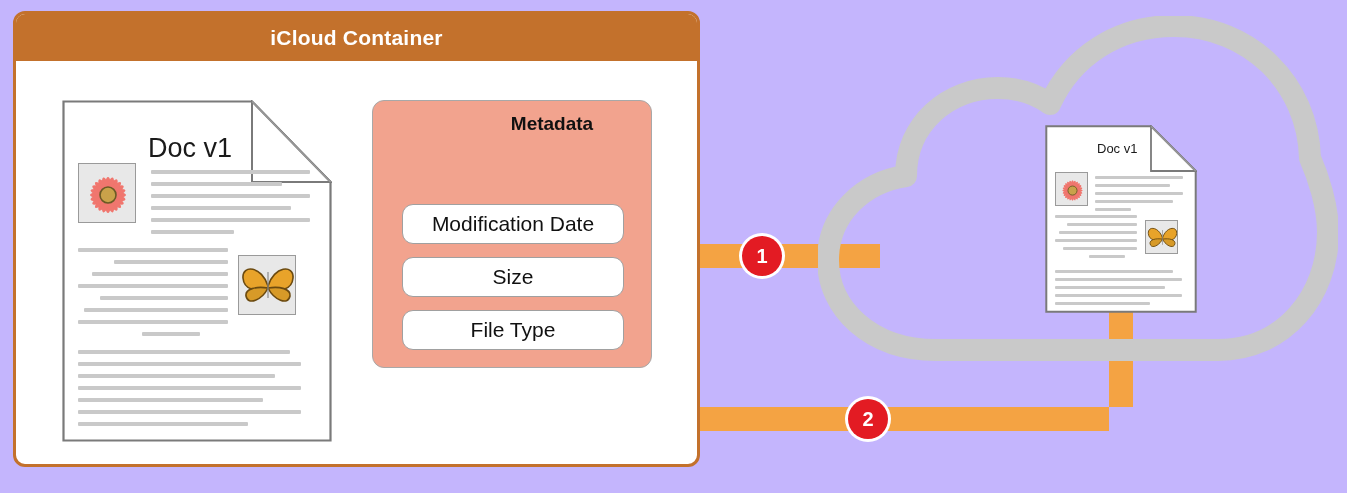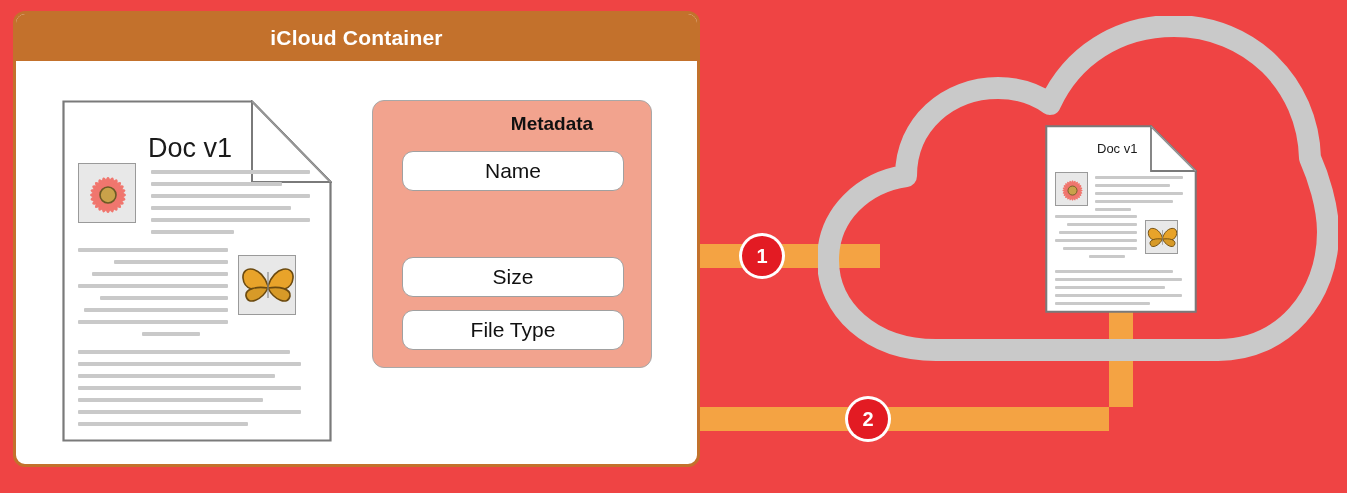--- a/index.html
+++ b/index.html
@@ -1,17 +1,17 @@
 <!DOCTYPE html>
 <html><head>
 <meta charset="utf-8">
 <style>
   html,body{margin:0;padding:0;background:#ffffff;}
   body{width:1347px;height:493px;font-family:"Liberation Sans",sans-serif;-webkit-font-smoothing:antialiased;}
-  #stage{position:relative;width:1347px;height:493px;overflow:hidden;background:#ef4444;}
+  #stage{position:relative;width:1347px;height:493px;overflow:hidden;background:#c4b5fd;}
 
   
   .container-box{
     position:absolute;left:13px;top:11px;width:687px;height:456px;
     box-sizing:border-box;
     border:3px solid #c3712c;
     border-radius:12px;
     background:#ffffff;
   }
   .container-header{
@@ -163,21 +163,21 @@
     <div class="tline" style="left:16px;top:262px;width:223px;height:4px;"></div>
     <div class="tline" style="left:16px;top:274px;width:197px;height:4px;"></div>
     <div class="tline" style="left:16px;top:286px;width:223px;height:4px;"></div>
     <div class="tline" style="left:16px;top:298px;width:185px;height:4px;"></div>
     <div class="tline" style="left:16px;top:310px;width:223px;height:4px;"></div>
     <div class="tline" style="left:16px;top:322px;width:170px;height:4px;"></div>
   </div>
 
   <div class="metadata-panel">
     <div class="metadata-title">Metadata</div>
-    <div class="metadata-field" style="top:50px;">Name</div>
+    <div class="metadata-field" style="top:103px;">Modification Date</div>
     <div class="metadata-field" style="top:209px;">File Type</div>
     <div class="metadata-field" style="top:156px;">Size</div>
   </div>
 
 
   <svg style="position:absolute;left:818px;top:16px;" width="520" height="360" viewBox="0 0 520 360">
     <path d="M 118 334
              C 52 334 10 292 10 244
              C 10 198 46 166 88 160
              C 88 108 130 72 180 72

